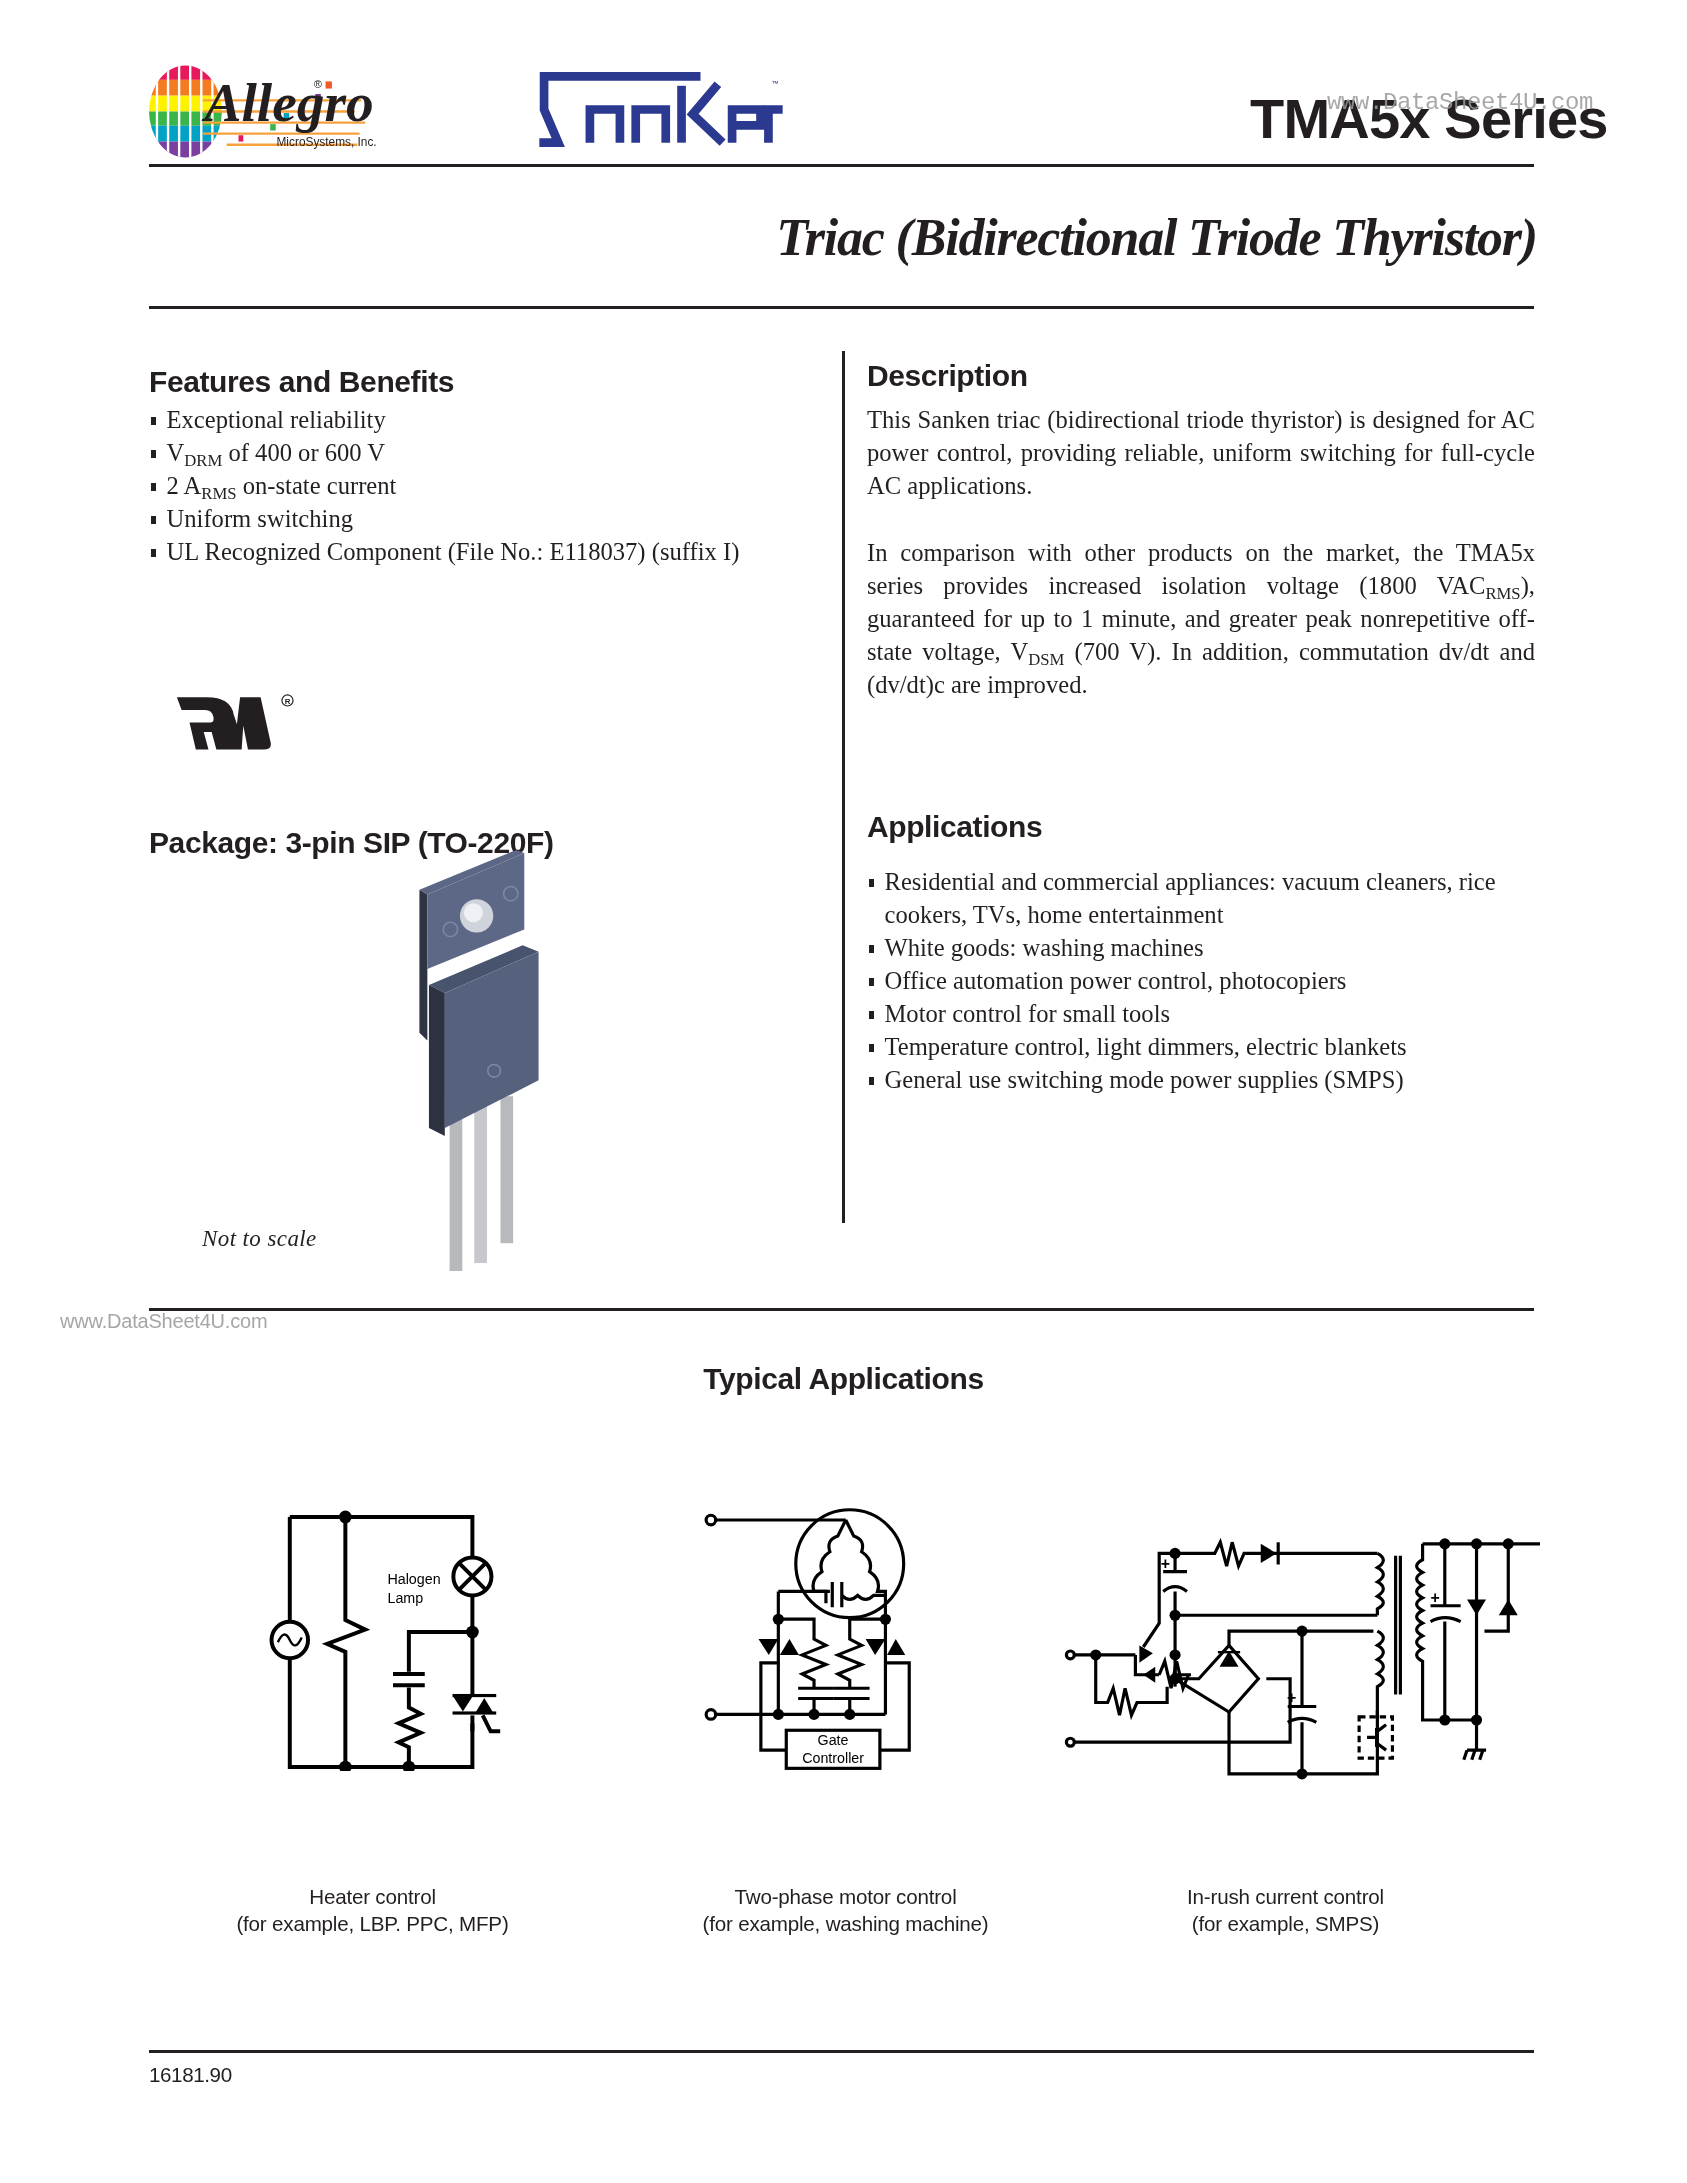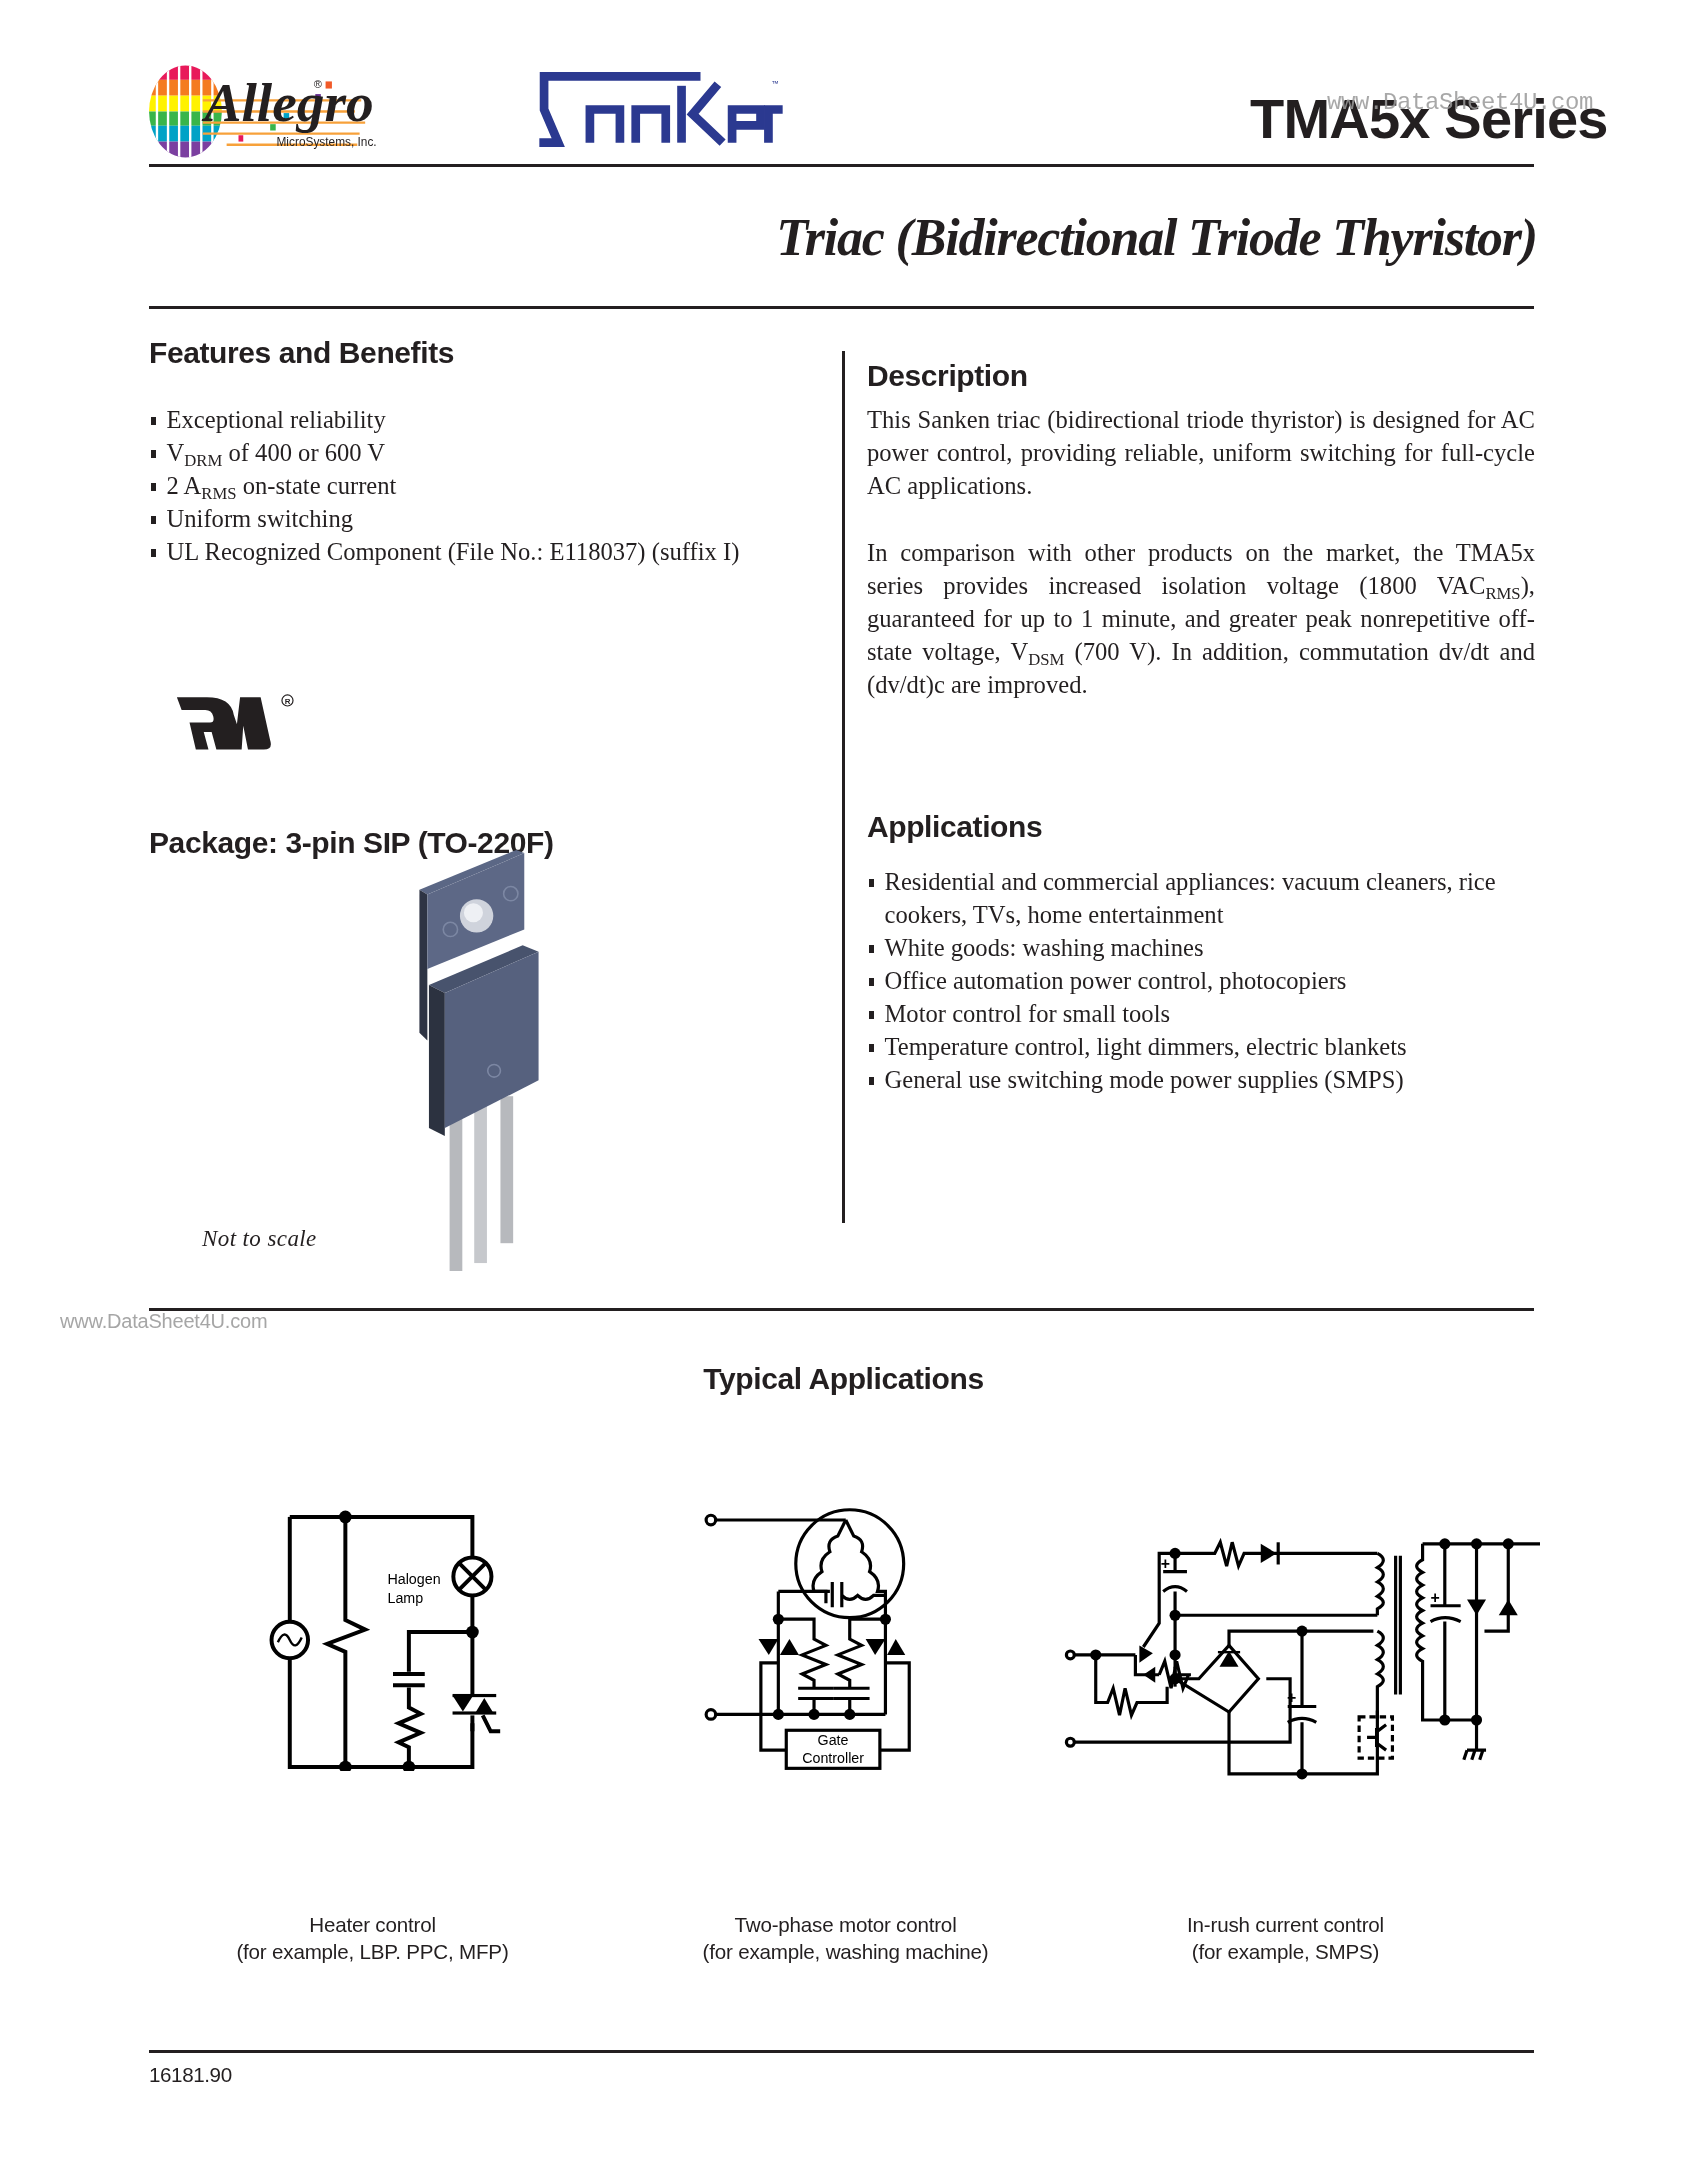--- a/index.html
+++ b/index.html
@@ -8,21 +8,21 @@
   .sans { font-family: "Liberation Sans", "DejaVu Sans", sans-serif; }
   .serif { font-family: "Liberation Serif", "DejaVu Serif", serif; }
   .mono { font-family: "Liberation Mono", "DejaVu Sans Mono", monospace; }
   .rule { position: absolute; background: #231f20; height: 3.2px; }
   .h2 { font-family: "Liberation Sans", sans-serif; font-weight: bold; font-size: 30px; letter-spacing: -0.4px; margin: 0; }
   .body-text { font-family: "Liberation Serif", serif; font-size: 24.6px; line-height: 33px; }
   ul.bullets { list-style: none; margin: 0; padding: 0; }
   ul.bullets li { position: relative; padding-left: 17.5px; }
   ul.bullets li::before { content: ""; position: absolute; left: 1.6px; top: 13.5px; width: 5.6px; height: 8px; background: #231f20; }
   sub { font-size: 16.7px; vertical-align: -4.8px; line-height: 0; }
-  .caption { font-family: "Liberation Sans", sans-serif; font-size: 20.6px; line-height: 27px; text-align: center; letter-spacing: -0.2px; margin-top: 28px; }
+  .caption { font-family: "Liberation Sans", sans-serif; font-size: 20.6px; line-height: 27px; text-align: center; letter-spacing: -0.2px; }
   .justify { text-align: justify; }
 </style>
 </head>
 <body>
 
 <div class="abs" style="left:147px; top:64px; width:373px; height:95px;">
   <svg width="373" height="95" viewBox="0 0 470 120">
     <defs>
         <clipPath id="oval">
           <ellipse cx="48" cy="60" rx="46" ry="58"></ellipse>
@@ -79,21 +79,21 @@
 
 <div class="abs sans" style="left:1250px; top:91px; font-size:56px; font-weight:bold; letter-spacing:-0.8px; line-height:56px;">TMA5x Series</div>
 <div class="abs mono" style="left:1327px; top:89px; font-size:24px; color:#9a9a9a; opacity:0.85; letter-spacing:-0.4px;">www.DataSheet4U.com</div>
 
 <div class="rule" style="left:149px; top:164px; width:1385px; height:3.2px;"></div>
 
 <div class="abs serif" style="left:703px; top:208px; width:834px; text-align:right; font-size:52px; font-style:italic; font-weight:bold; letter-spacing:-1.2px; line-height:60px;">Triac (Bidirectional Triode Thyristor)</div>
 
 <div class="rule" style="left:149px; top:306px; width:1385px; height:3.2px;"></div>
 
-<h2 class="abs h2" style="left:149px; top:336px;">Features and Benefits</h2>
+<h2 class="abs h2" style="left:149px; top:365px;">Features and Benefits</h2>
 
 <ul class="abs bullets body-text" style="left:149px; top:403px; width:683px;">
   <li><span>Exceptional reliability</span></li>
   <li><span>V</span><sub>DRM</sub><span> of 400 or 600 V</span></li>
   <li><span>2 A</span><sub>RMS</sub><span> on-state current</span></li>
   <li><span>Uniform switching</span></li>
   <li><span>UL Recognized Component (File No.: E118037) (suffix I)</span></li>
 </ul>
 
 <div class="abs" style="left:175px; top:691px; width:127px; height:79px;">

